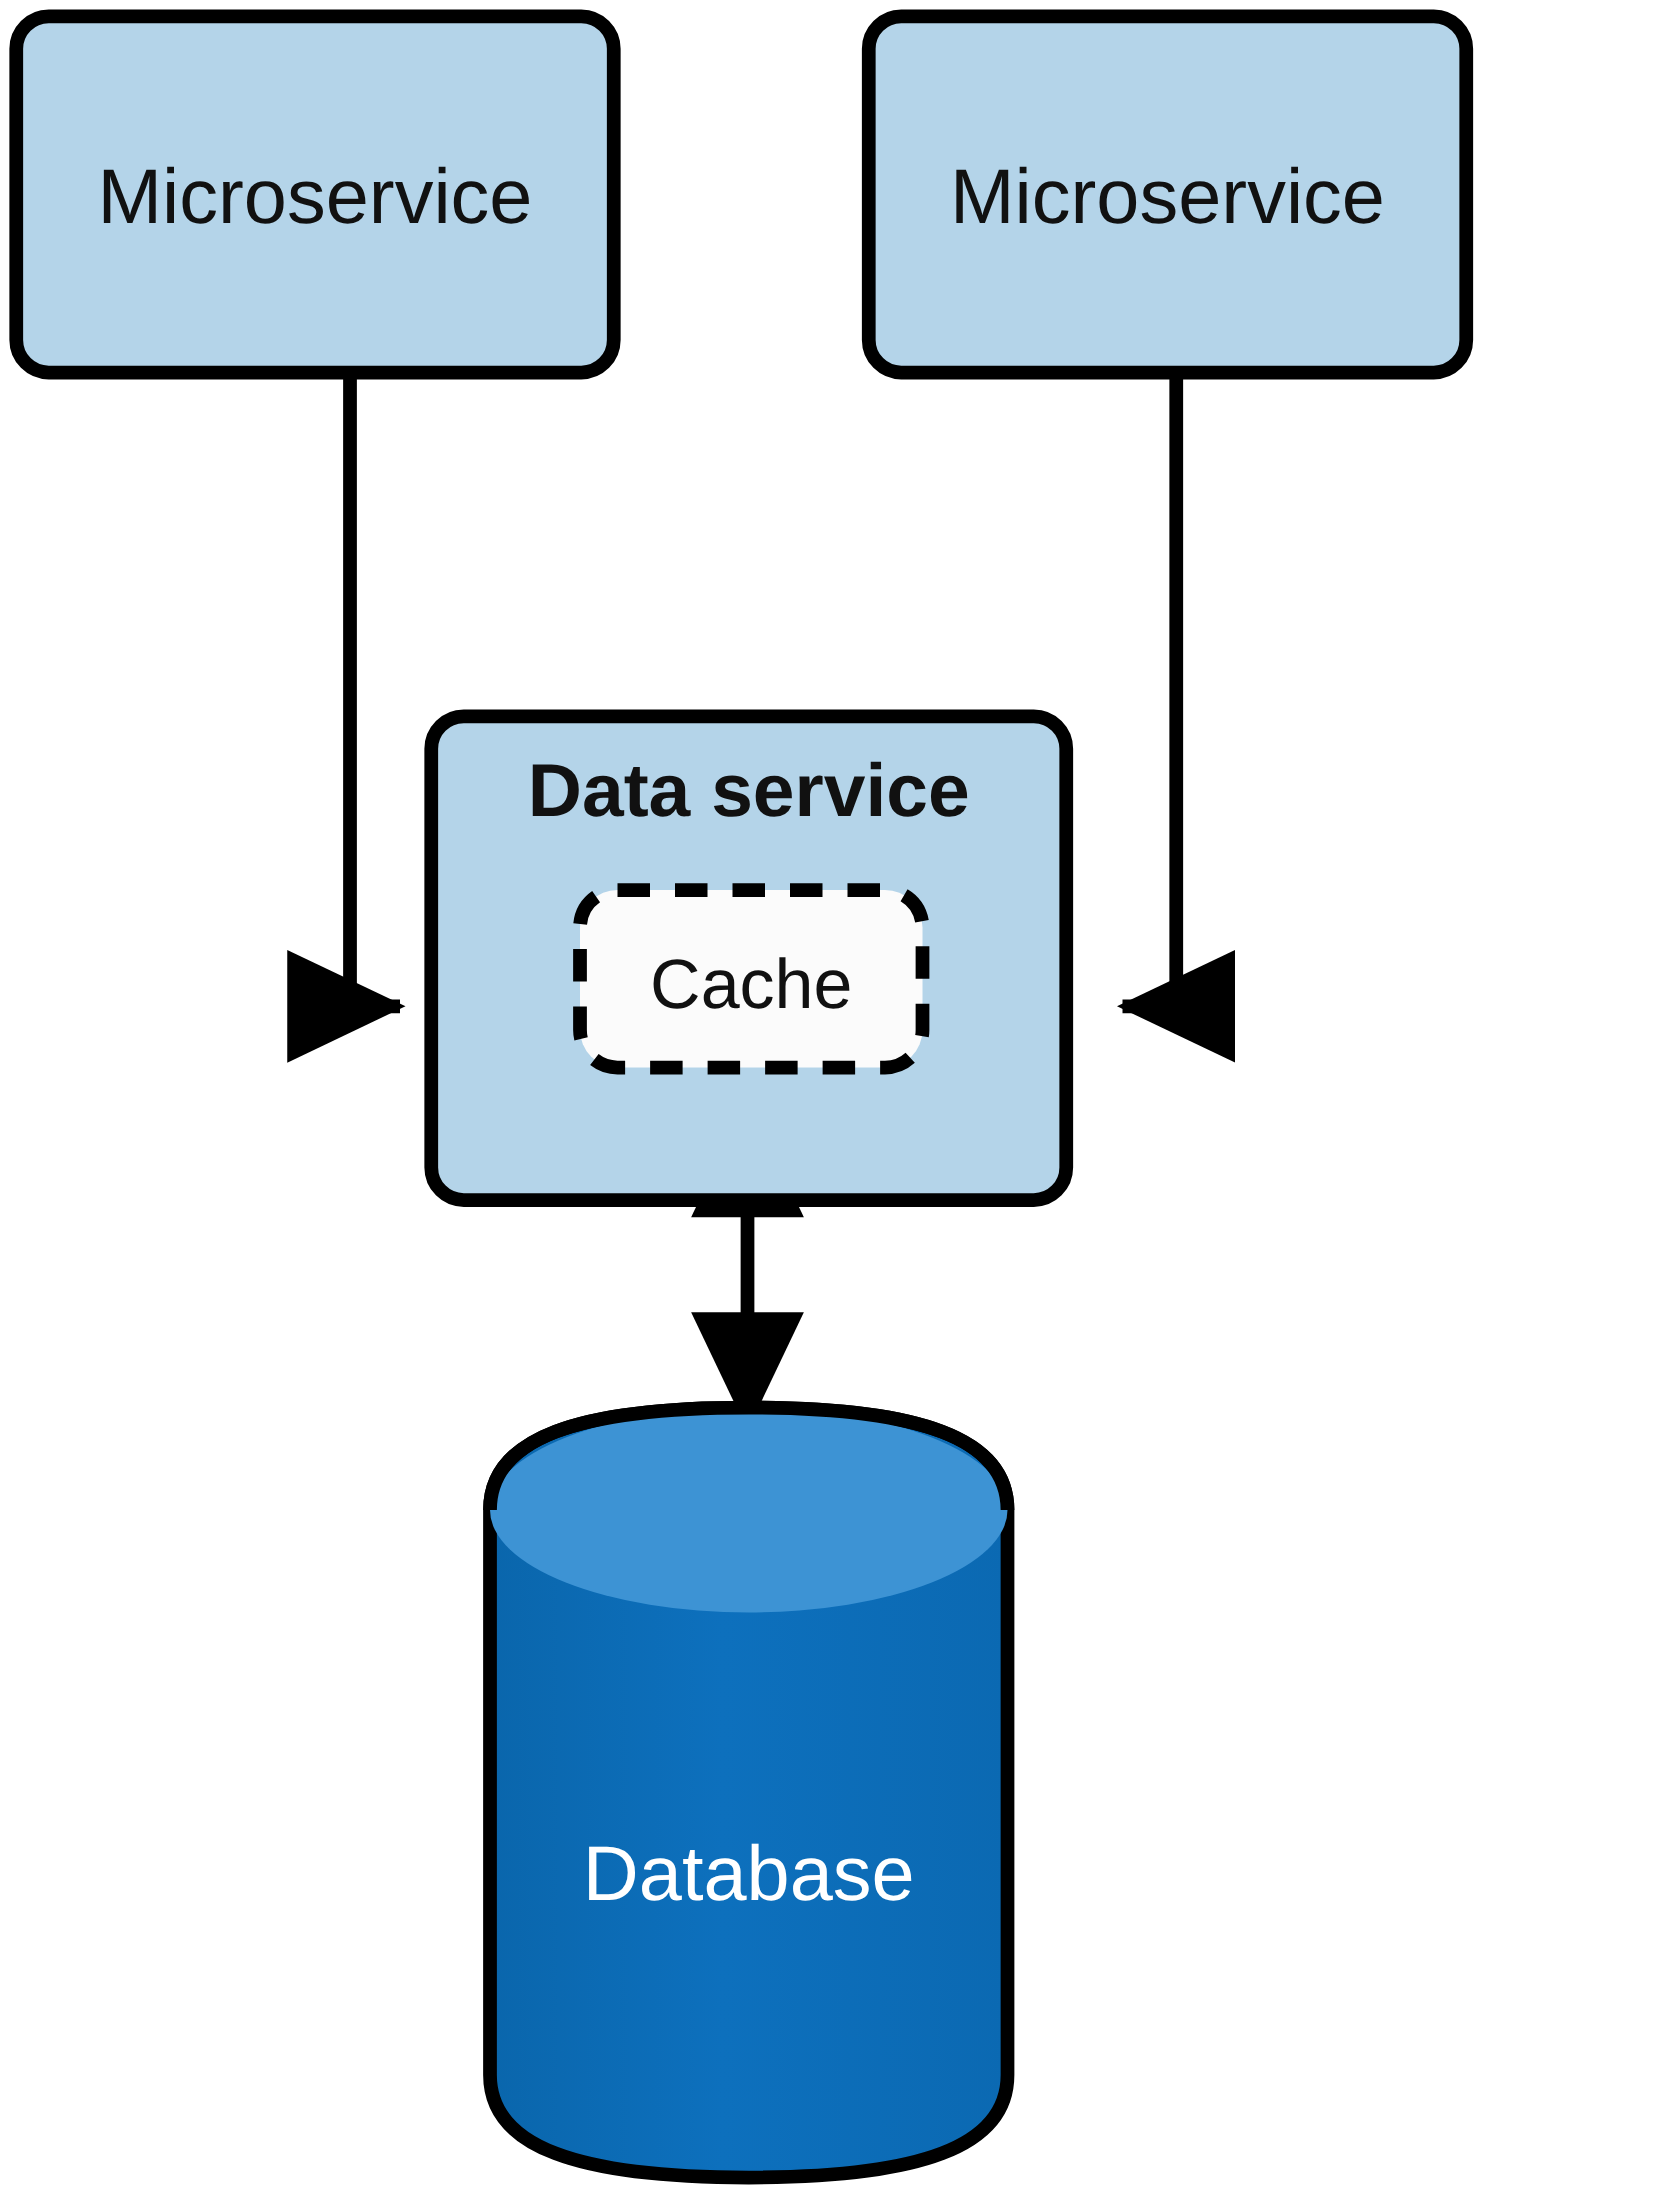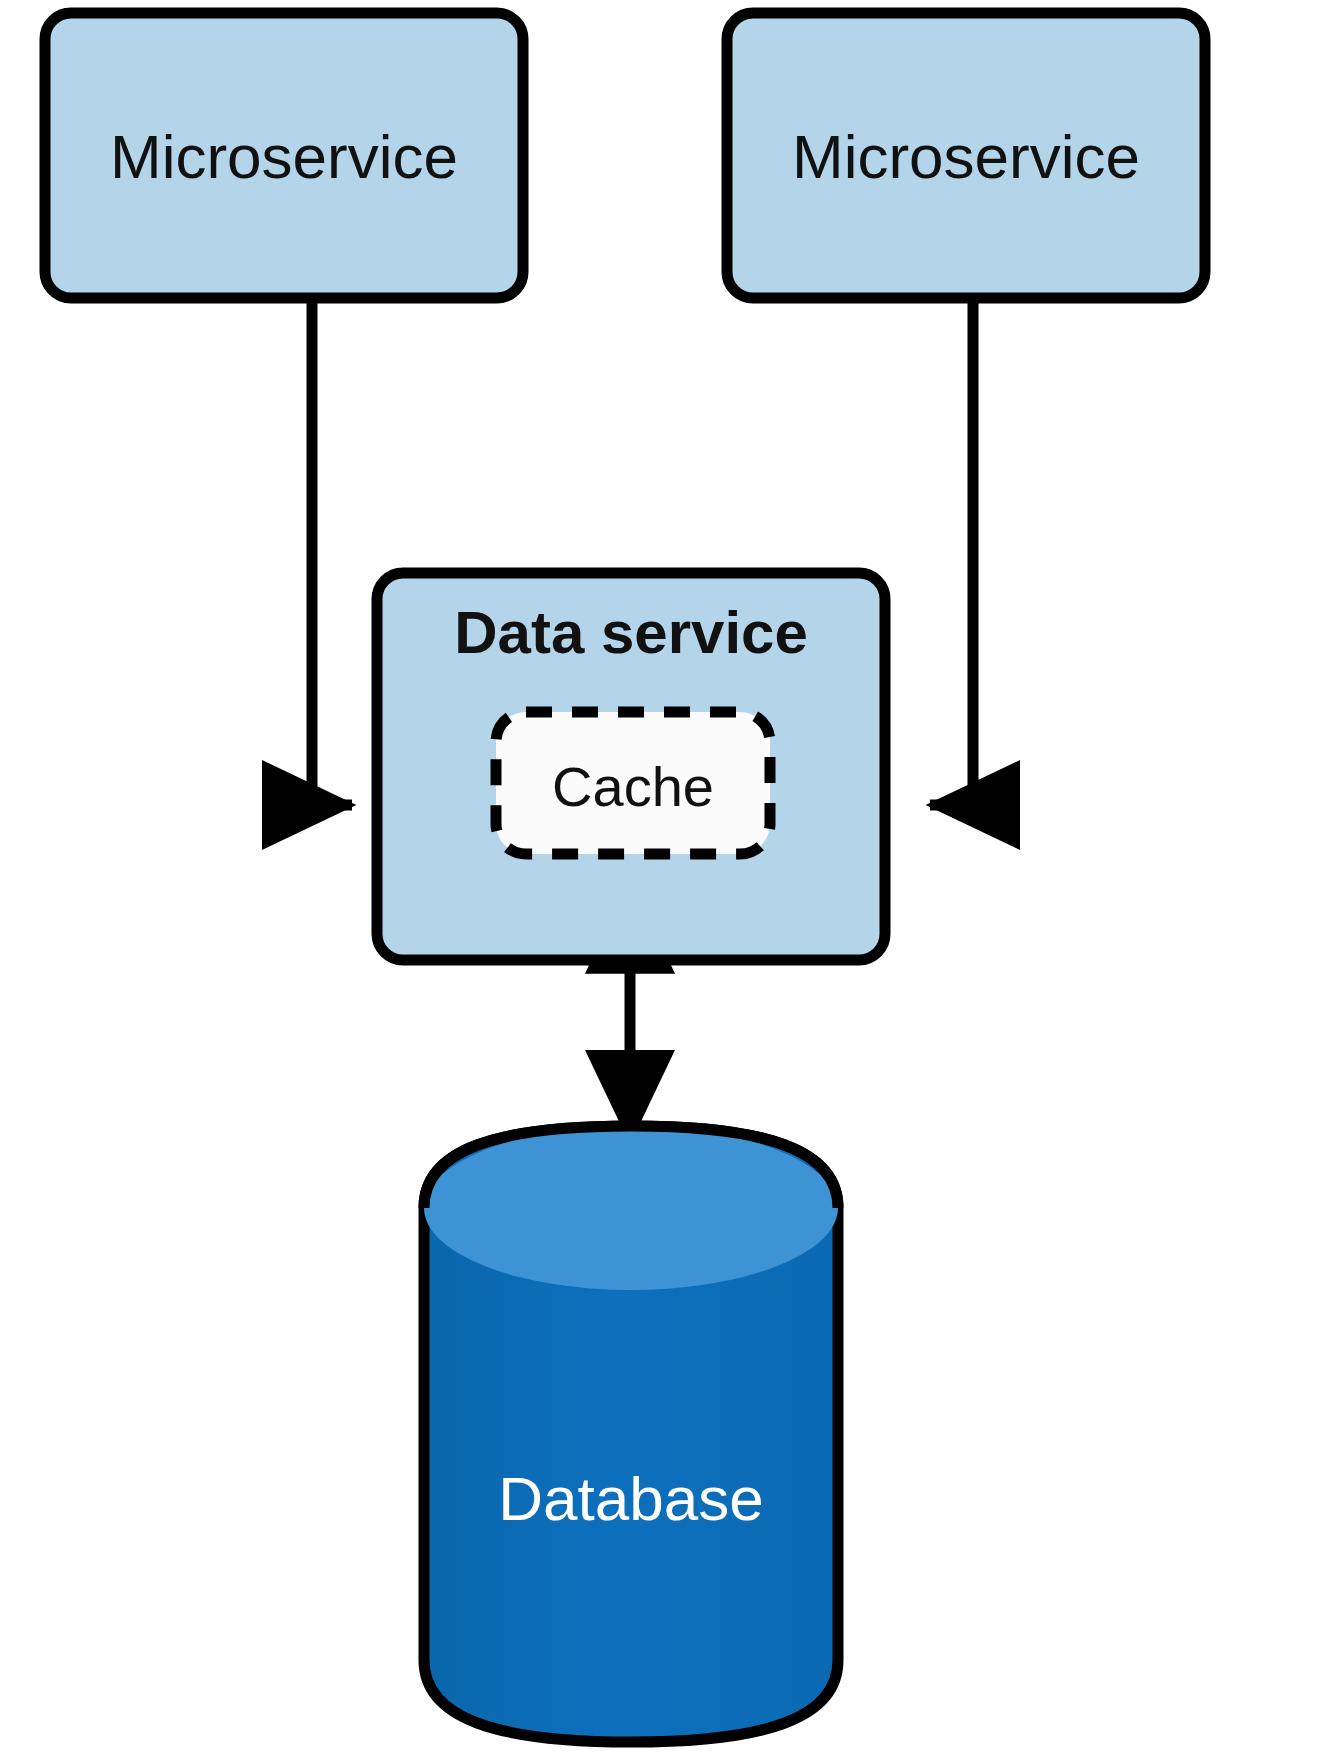--- a/index.html
+++ b/index.html
@@ -10,21 +10,20 @@
   }
   body {
     font-family: "Liberation Sans", sans-serif;
   }
   #stage {
     position: relative;
     width: 1228px;
     height: 1754px;
     background: #ffffff;
     overflow: hidden;
-    margin-left: 32px;
   }
   #diagram-svg {
     position: absolute;
     left: 0;
     top: 0;
     width: 1334px;
     height: 1754px;
     display: block;
   }
   .node-label {

